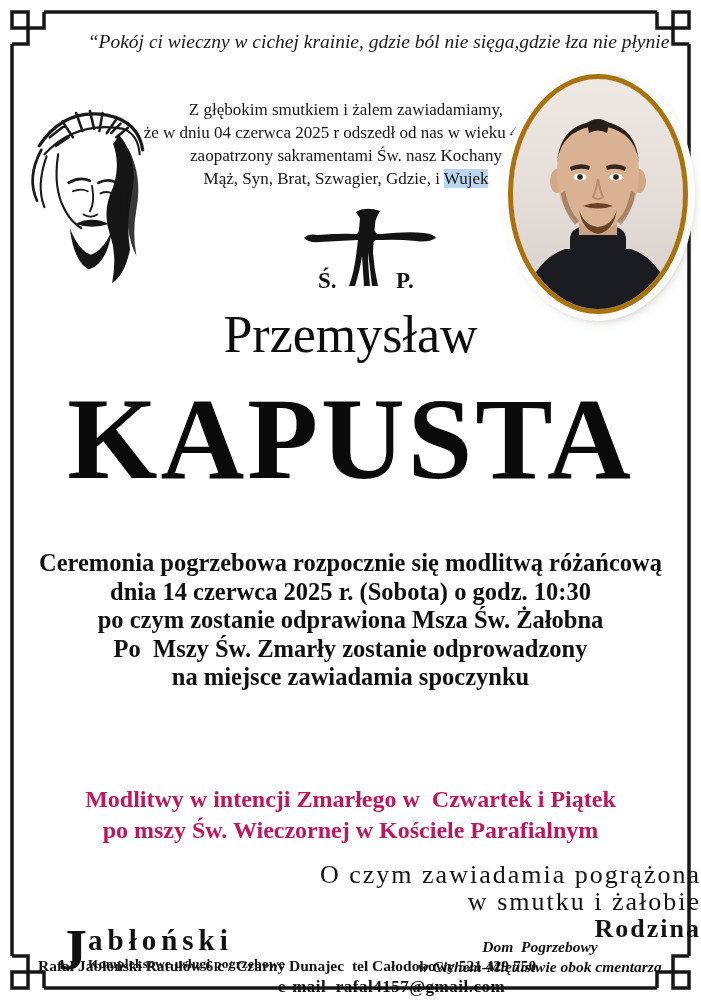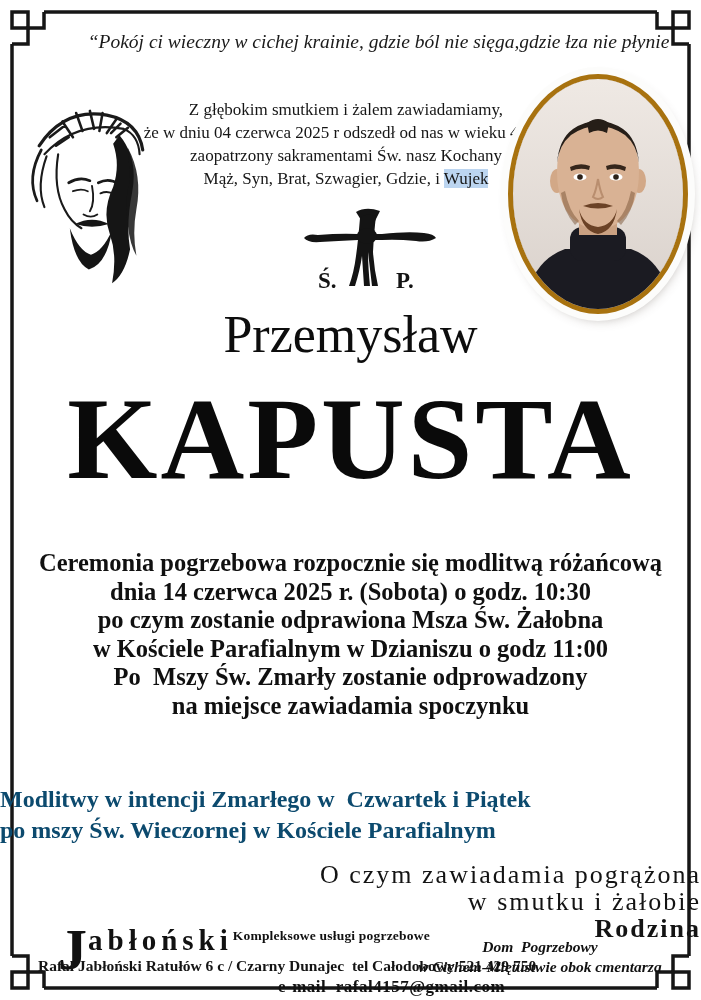--- a/index.html
+++ b/index.html
@@ -74,24 +74,24 @@
   .ceremony{
     left:0;top:549px;width:100%;
     text-align:center;
     font-weight:bold;
     font-size:24.5px;line-height:28.5px;
     color:#101010;
   }
   
   .prayers{
     left:0;top:784px;width:100%;
-    text-align:left;
+    text-align:center;
     font-weight:bold;
     font-size:24px;line-height:31px;
-    color:#0c4a6e;
+    color:#be185d;
   }
   
   .closing{
     left:0;top:861px;width:100%;
     text-align:right;
     font-size:26px;line-height:27px;
     letter-spacing:2px;
     color:#131313;
   }
   .closing .sig{font-weight:bold;}
@@ -99,21 +99,21 @@
   
   .logo{
     left:58px;top:927px;
     display:flex;align-items:flex-start;
   }
   .logo-j{
     font-size:58px;line-height:0.78;
     font-weight:bold;
     margin-right:1px;
   }
-  .logo-stack{display:flex;flex-direction:row;}
+  .logo-stack{display:flex;flex-direction:column;}
   .logo-rest{
     font-size:29px;line-height:0.95;
     font-weight:bold;
     letter-spacing:5px;
   }
   .logo-tagline{
     font-size:13.5px;font-weight:bold;
     letter-spacing:0.2px;
     margin-top:1px;
   }
@@ -253,21 +253,20 @@
     <text x="100" y="84">P.</text>
   </svg>
 
   <div class="abs first-name">Przemysław</div>
   <div class="abs last-name">KAPUSTA</div>
 
   <div class="abs ceremony">
     <div class="preserve">Ceremonia pogrzebowa rozpocznie się modlitwą różańcową</div>
     <div class="preserve">dnia 14 czerwca 2025 r. (Sobota) o godz. 10:30</div>
     <div class="preserve">po czym zostanie odprawiona Msza Św. Żałobna</div>
-    <div class="preserve">w Kościele Parafialnym w Dzianiszu o godz 11:00</div>
     <div class="preserve">Po  Mszy Św. Zmarły zostanie odprowadzony</div>
     <div class="preserve">na miejsce zawiadamia spoczynku</div>
   </div>
 
   <div class="abs prayers">
     <div class="preserve">Modlitwy w intencji Zmarłego w  Czwartek i Piątek</div>
     <div class="preserve">po mszy Św. Wieczornej w Kościele Parafialnym</div>
   </div>
 
   <div class="abs closing">

